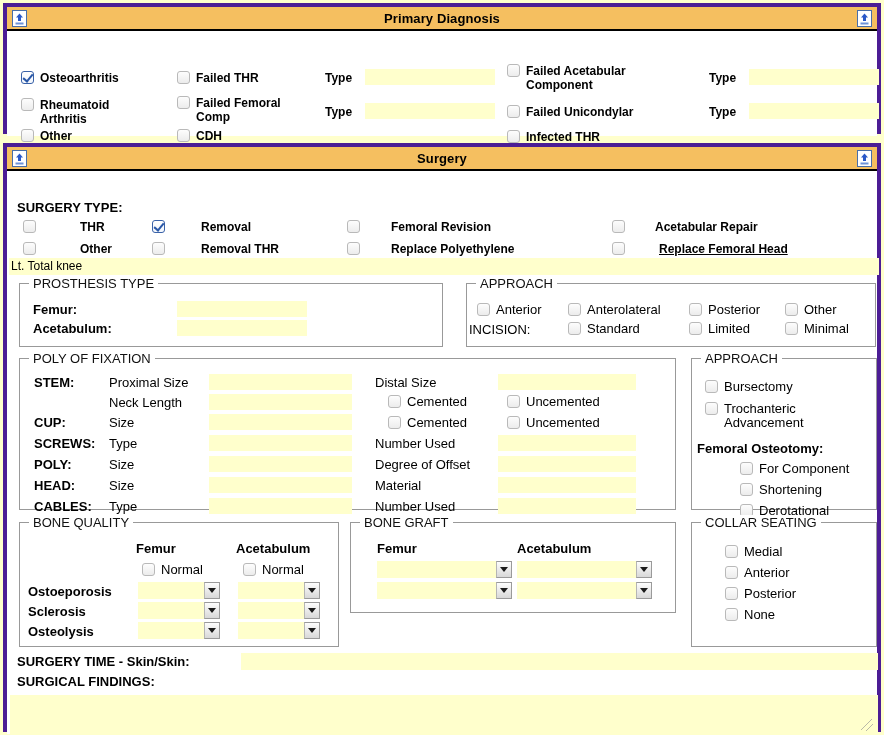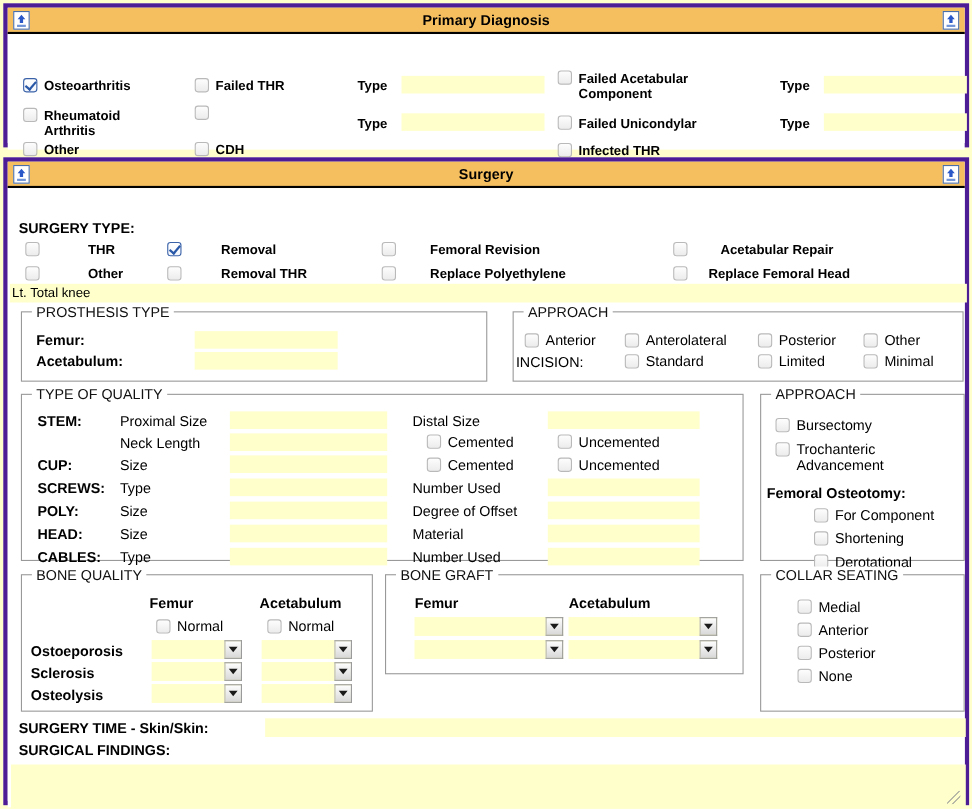--- a/index.html
+++ b/index.html
@@ -203,20 +203,21 @@
         <span class="cb"></span>
         <span class="lbl lbl-b">Other</span>
       </div>
 
       <div class="chk-item" style="left:170px; top:40px; width:140px;">
         <span class="cb"></span>
         <span class="lbl lbl-b">Failed THR</span>
       </div>
       <div class="chk-item" style="left:170px; top:65px; width:120px;">
         <span class="cb"></span>
+        <span class="lbl lbl-b" style="width:95px;">Failed Femoral Comp</span>
       </div>
       <div class="chk-item" style="left:170px; top:98px; width:110px;">
         <span class="cb"></span>
         <span class="lbl lbl-b">CDH</span>
       </div>
 
       <span class="lab b" style="left:318px; top:40px;">Type</span>
       <input class="txt" style="left: 358px; top: 38px; width: 130px;">
       <span class="lab b" style="left:318px; top:74px;">Type</span>
       <input class="txt" style="left: 358px; top: 72px; width: 130px;">
@@ -293,21 +294,21 @@
         <span class="cb"></span>
         <span class="lbl lbl-b" style="margin-left:25px;">Replace Polyethylene</span>
       </div>
 
       <div class="chk-item" style="left:605px; top:49px;">
         <span class="cb"></span>
         <span class="lbl lbl-b" style="margin-left:24px;">Acetabular Repair</span>
       </div>
       <div class="chk-item" style="left:605px; top:71px;">
         <span class="cb"></span>
-        <span class="lbl lbl-b" style="margin-left:13px;">Replace Femoral Head</span>
+        <span class="lbl lbl-b" style="margin-left:28px;text-decoration:underline;">Replace Femoral Head</span>
       </div>
 
       <input class="txt" style="left: 2px; top: 87px; width: 870px; height: 17px; line-height: 17px; font-size: 12px;" value="Lt. Total knee ">
 
       <div class="fs" style="left:12px; top:112px; width:424px; height:64px;">
         <span class="fs-legend">PROSTHESIS TYPE</span>
         <span class="lab b" style="left:13px; top:19px; font-size:13px;">Femur:</span>
         <input class="txt" style="left: 157px; top: 17px; width: 130px;">
         <span class="lab b" style="left:13px; top:38px; font-size:13px;">Acetabulum:</span>
         <input class="txt" style="left: 157px; top: 36px; width: 130px;">
@@ -342,21 +343,21 @@
           <span class="cb"></span>
           <span class="lbl" style="font-size:13px;">Limited</span>
         </div>
         <div class="chk-item" style="left:318px; top:38px;">
           <span class="cb"></span>
           <span class="lbl" style="font-size:13px;">Minimal</span>
         </div>
       </div>
 
       <div class="fs" style="left:12px; top:187px; width:657px; height:152px;">
-        <span class="fs-legend">TYPE OF QUALITY</span>
+        <span class="fs-legend">POLY OF FIXATION</span>
 
         <span class="lab b" style="left:14px; top:17px; font-size:13px;">STEM:</span>
         <span class="lab b" style="left:14px; top:57px; font-size:13px;">CUP:</span>
         <span class="lab b" style="left:14px; top:78px; font-size:13px;">SCREWS:</span>
         <span class="lab b" style="left:14px; top:99px; font-size:13px;">POLY:</span>
         <span class="lab b" style="left:14px; top:120px; font-size:13px;">HEAD:</span>
         <span class="lab b" style="left:14px; top:141px; font-size:13px;">CABLES:</span>
 
         <span class="lab" style="left:89px; top:17px; font-size:13px;">Proximal Size</span>
         <span class="lab" style="left:89px; top:37px; font-size:13px;">Neck Length</span>

